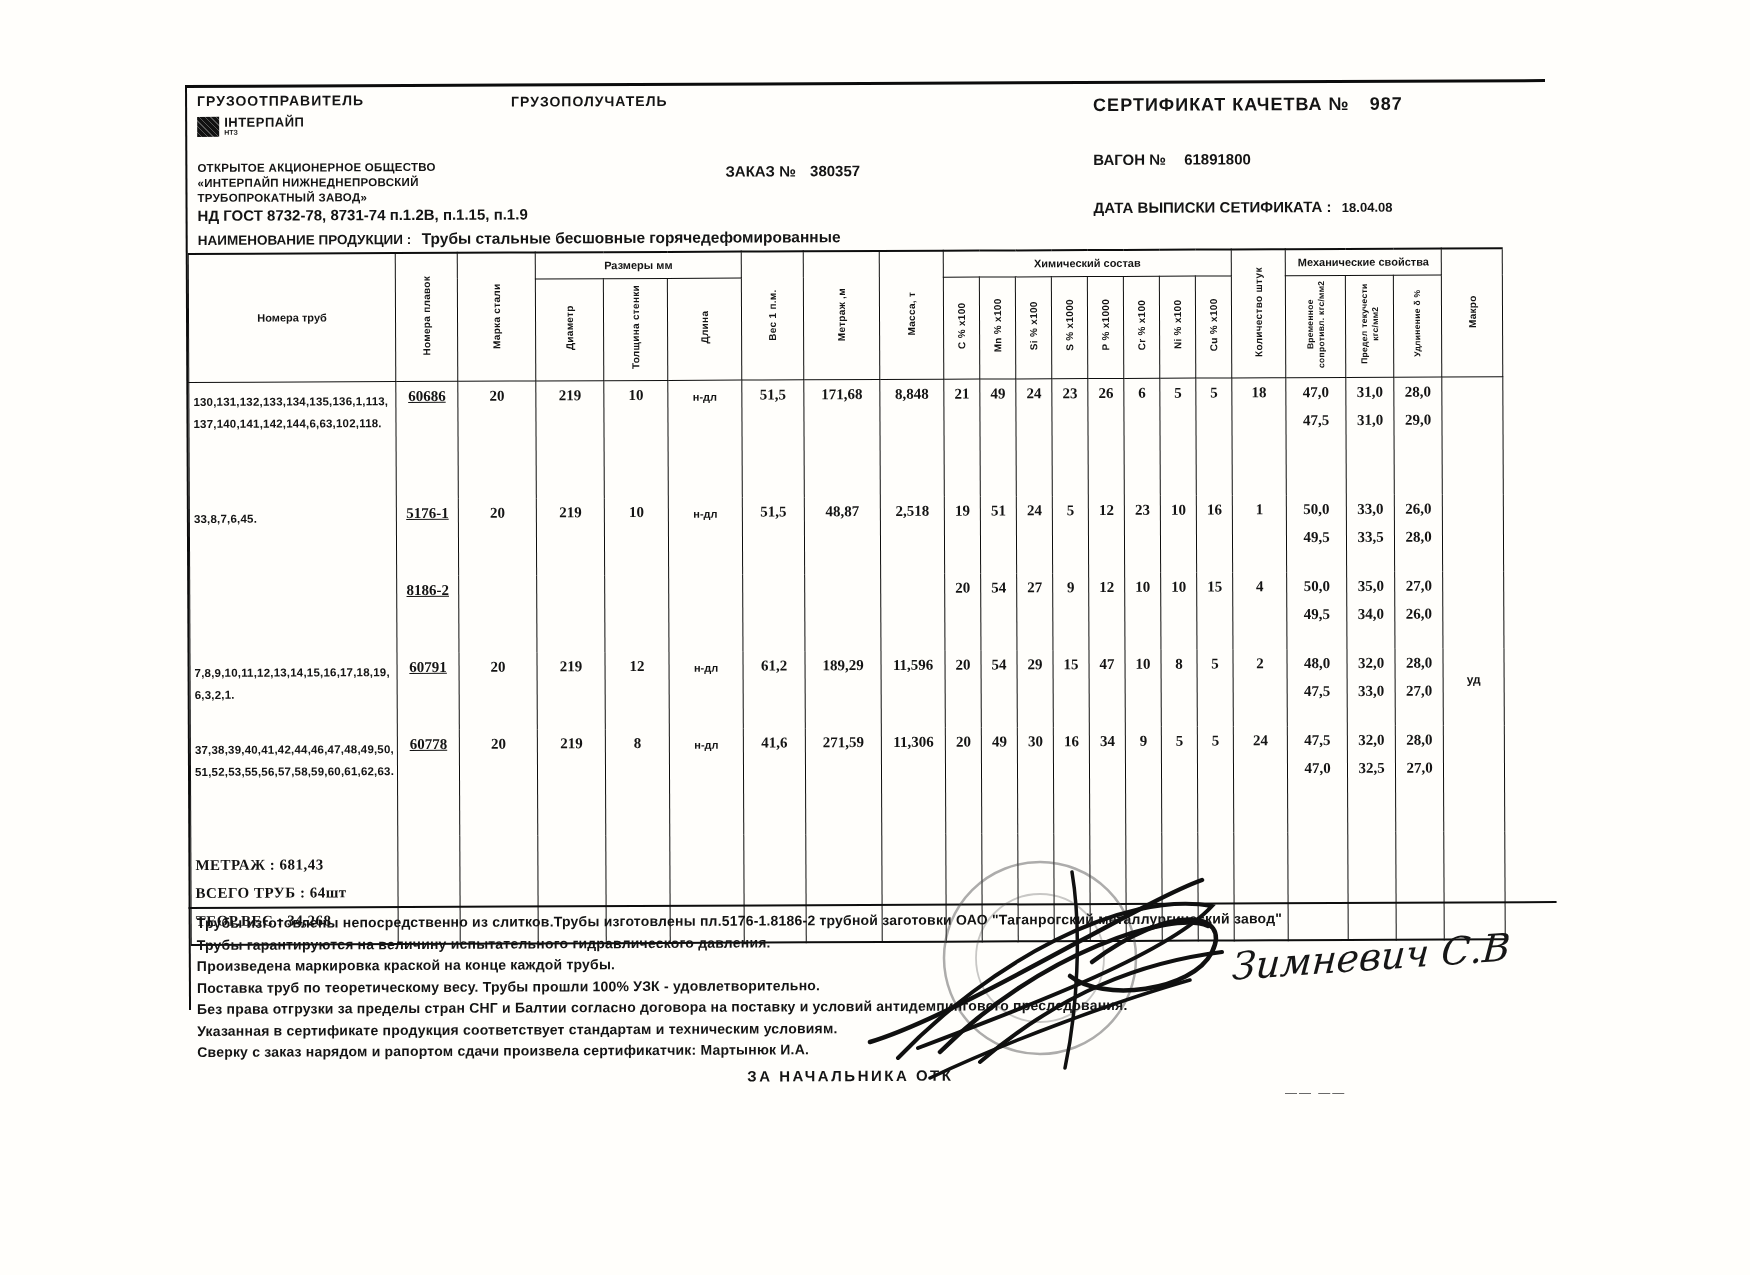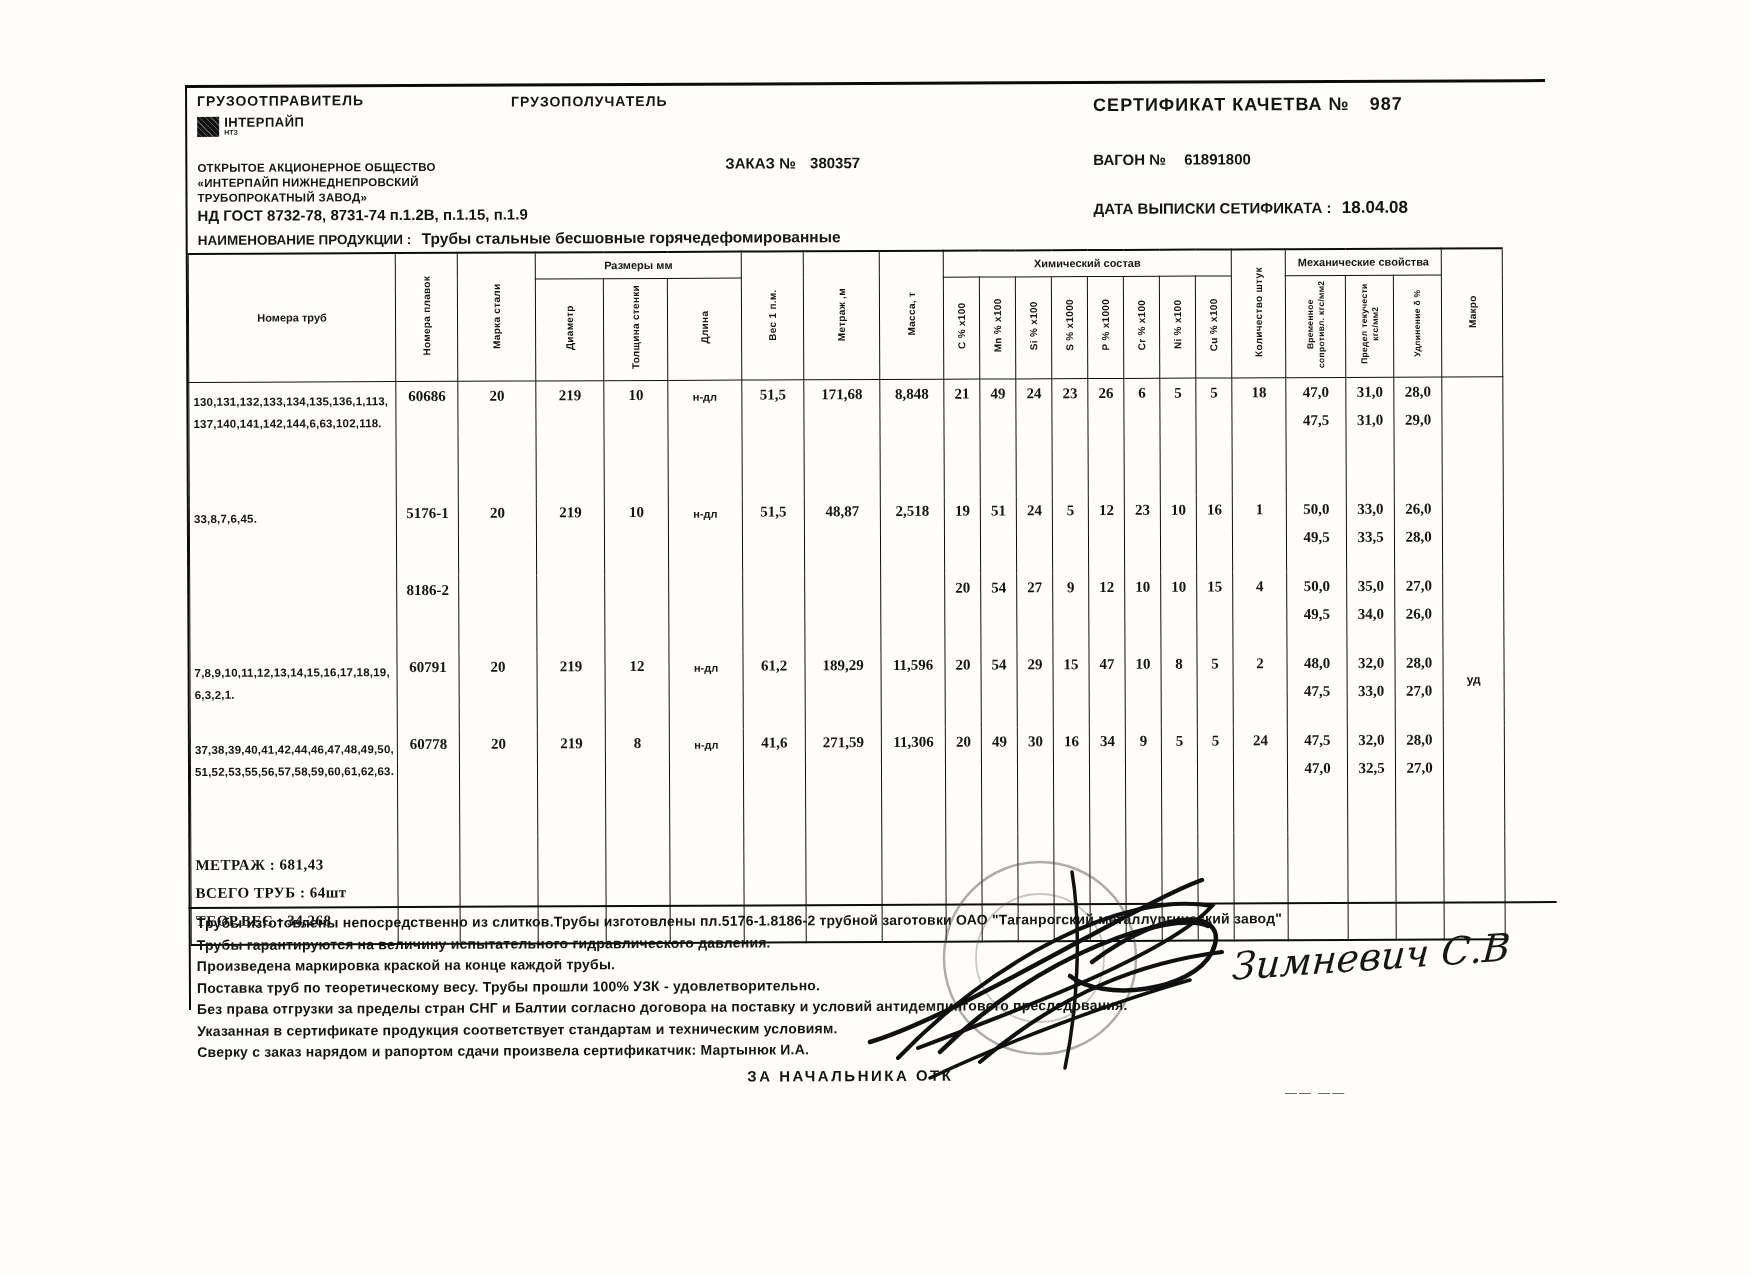--- a/index.html
+++ b/index.html
@@ -7,21 +7,21 @@
         font-family:"Liberation Sans",sans-serif;color:#141414;}
   .doc{position:absolute;left:185px;top:85px;width:1362px;height:1000px;
        transform:rotate(-0.25deg);transform-origin:0 0;}
   .topline{position:absolute;left:0;top:0;width:1360px;height:0;border-top:3px solid #0c0c0c;}
   .leftline{position:absolute;left:0;top:0;width:0;height:925px;border-left:2px solid #0c0c0c;}
   .abs{position:absolute;}
   .lbl-big{font-size:14px;font-weight:bold;letter-spacing:1px;text-align:center;}
   .cert-title{font-size:18px;font-weight:bold;letter-spacing:1px;}
   .company{font-size:11.5px;font-weight:bold;line-height:15px;letter-spacing:.3px;}
   .mid{font-size:15px;font-weight:bold;}
-  .datev{font-size:17px;font-weight:bold;}
+  .datev{font-size:13px;font-weight:bold;}
   .prod-label{font-size:13.5px;font-weight:bold;}
   .prod-value{font-size:15.5px;font-weight:bold;}
   .logo{display:flex;align-items:flex-start;gap:5px;}
   .logo-ico{width:22px;height:20px;background:
      repeating-linear-gradient(45deg,#111 0 3px,#555 3px 4px);}
   .logo-txt{font-size:13px;font-weight:bold;letter-spacing:.5px;line-height:12px;}
   .logo-sub{font-size:7px;font-weight:bold;}
 
   table.cert{border-collapse:collapse;table-layout:fixed;position:absolute;left:2px;top:168px;
              font-family:"Liberation Serif",serif;}
@@ -34,21 +34,21 @@
   tr.h2{height:102px;}
   .vert{writing-mode:vertical-rl;transform:rotate(180deg);display:inline-block;
         font-size:10px;font-weight:bold;max-height:96px;line-height:11px;letter-spacing:.3px;}
   th.pipes-h{font-size:15px;font-family:"Liberation Serif",serif;}
   table.cert tbody td{border-top:none;border-bottom:none;vertical-align:top;text-align:center;
         font-size:15px;font-weight:bold;padding-top:6px;}
   table.cert tbody td.pipes{text-align:left;font-size:11.5px;padding:8px 3px 0 4px;line-height:22px;
         font-family:"Liberation Sans",sans-serif;letter-spacing:.2px;}
   table.cert tbody td.len{font-size:11px;font-family:"Liberation Sans",sans-serif;padding-top:10px;}
   table.cert tbody td.mech div{margin-bottom:11px;}
-  table.cert tbody td.heats div{margin-bottom:54px;}
+  table.cert tbody td.heats div{margin-bottom:54px;text-decoration:underline;}
   table.cert tbody td.macro{font-size:12px;padding-top:24px;font-family:"Liberation Sans",sans-serif;}
   tbody tr:nth-child(1){height:118px;}
   tbody tr:nth-child(2){height:62px;}
   tbody tr:nth-child(3){height:58px;}
   tbody tr:nth-child(4){height:76px;}
   tbody tr:nth-child(5){height:106px;}
   tbody tr.summary-row{height:108px;}
   td.summary{text-align:left !important;font-size:17px;letter-spacing:.5px;line-height:28px;
         padding:14px 0 0 4px !important;}
   table.cert{border-bottom:2.2px solid #0e0e0e;border-top:2.2px solid #0e0e0e;}
@@ -83,21 +83,21 @@
         <div class="logo-sub">НТЗ</div>
       </div>
     </div>
 
     <div class="abs company" style="left:12px;top:76px">
       <div>ОТКРЫТОЕ АКЦИОНЕРНОЕ ОБЩЕСТВО</div>
       <div>«ИНТЕРПАЙП НИЖНЕДНЕПРОВСКИЙ</div>
       <div>ТРУБОПРОКАТНЫЙ ЗАВОД»</div>
     </div>
 
-    <div class="abs mid" style="left:540px;top:72px">
+    <div class="abs mid" style="left:540px;top:80px">
       <span>ЗАКАЗ №</span>
       <span style="margin-left:10px">380357</span>
     </div>
 
     <div class="abs mid" style="left:908px;top:70px">
       <span>ВАГОН №</span>
       <span style="margin-left:14px">61891800</span>
     </div>
 
     <div class="abs mid" style="left:12px;top:122px">НД   ГОСТ 8732-78, 8731-74 п.1.2В, п.1.15, п.1.9</div>

